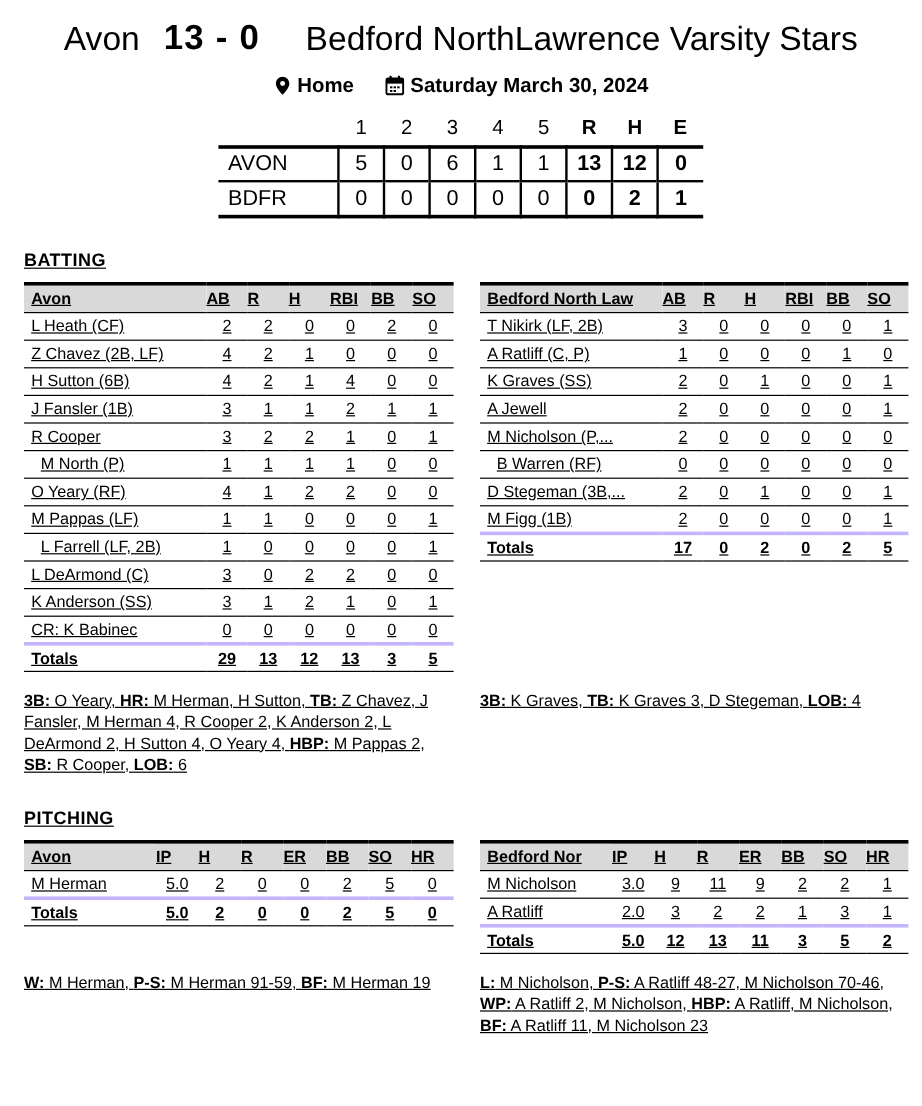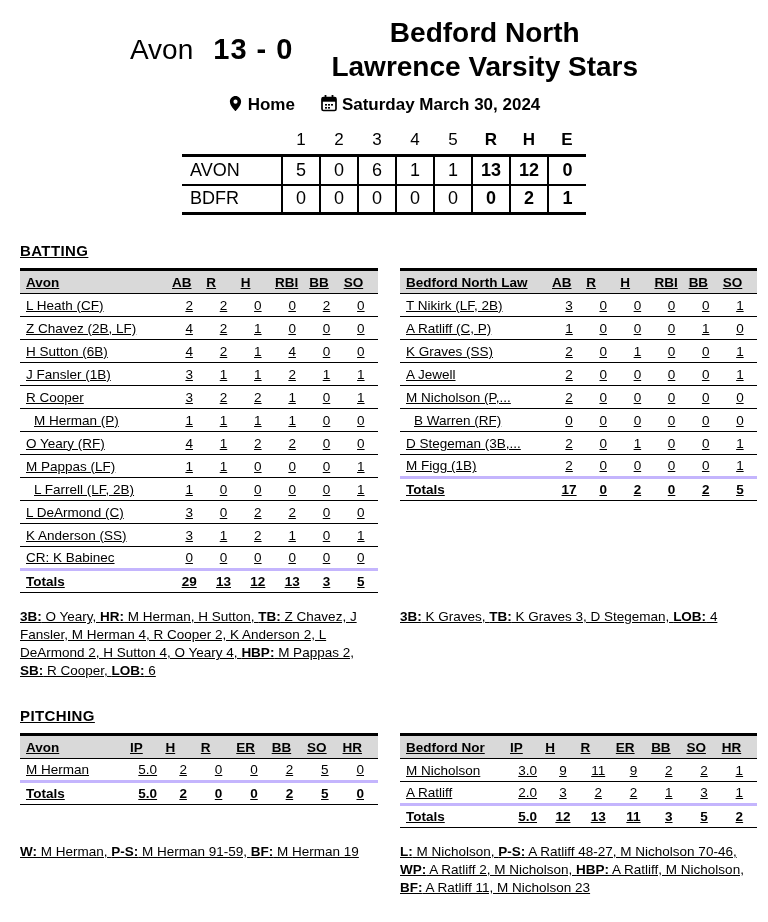--- a/index.html
+++ b/index.html
@@ -3,24 +3,24 @@
 <meta charset="utf-8">
 <style>
   * { box-sizing: border-box; margin: 0; padding: 0; }
   html, body { width: 768px; height: 922px; background: #fff; overflow: hidden; }
   body { font-family: "Liberation Sans", sans-serif; color: #000; }
 
   
   .scoreline { display: flex; justify-content: center; align-items: center; gap: 20px; padding-top: 16px; }
   .team-away { font-size: 28px; font-weight: 400; }
   .score { font-size: 29px; font-weight: 700; letter-spacing: 1px; margin-right: 18px; }
-  .team-home { font-size: 28px; font-weight: 700; line-height: 1.2; display: flex; flex-direction: column; align-items: center; }
+  .team-home { font-size: 28px; font-weight: 400; line-height: 1.2; display: flex; flex-direction: row; }
 
   .meta { display: flex; justify-content: center; align-items: center; gap: 26px; margin-top: 12px; font-size: 17px; font-weight: 600; }
-  .meta-item { display: inline-flex; gap: 5px; }
+  .meta-item { display: inline-flex; align-items: center; gap: 5px; }
   .meta-item svg { display: block; }
 
   
   .linescore { border-collapse: collapse; margin: 15px auto 0; }
   .linescore th { font-size: 17px; font-weight: 400; padding: 0 0 4px; text-align: center; }
   .linescore th.rhe { font-weight: 700; }
   .linescore thead tr { border-bottom: 3px solid #000; }
   .linescore tbody tr { border-bottom: 2px solid #000; }
   .linescore tbody tr:last-child { border-bottom: 3px solid #000; }
   .linescore td { font-size: 18px; text-align: center; height: 29px; }
@@ -191,21 +191,21 @@
           <tr>
             <td class="name-cell">R Cooper</td>
             <td>3</td>
             <td>2</td>
             <td>2</td>
             <td>1</td>
             <td>0</td>
             <td>1</td>
           </tr>
           <tr class=" indent">
-            <td class="name-cell">M Herman (P)</td>
+            <td class="name-cell">M North (P)</td>
             <td>1</td>
             <td>1</td>
             <td>1</td>
             <td>1</td>
             <td>0</td>
             <td>0</td>
           </tr>
           <tr>
             <td class="name-cell">O Yeary (RF)</td>
             <td>4</td>

